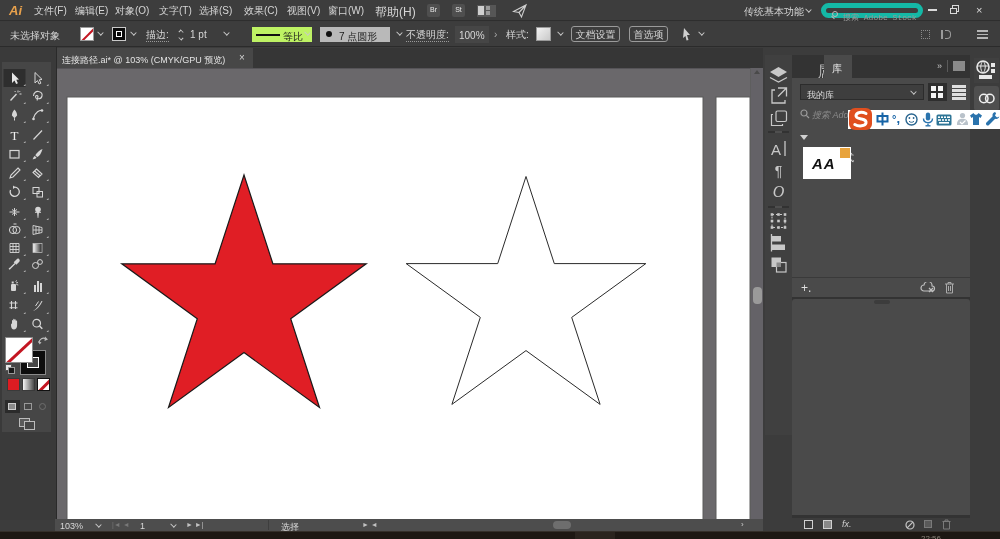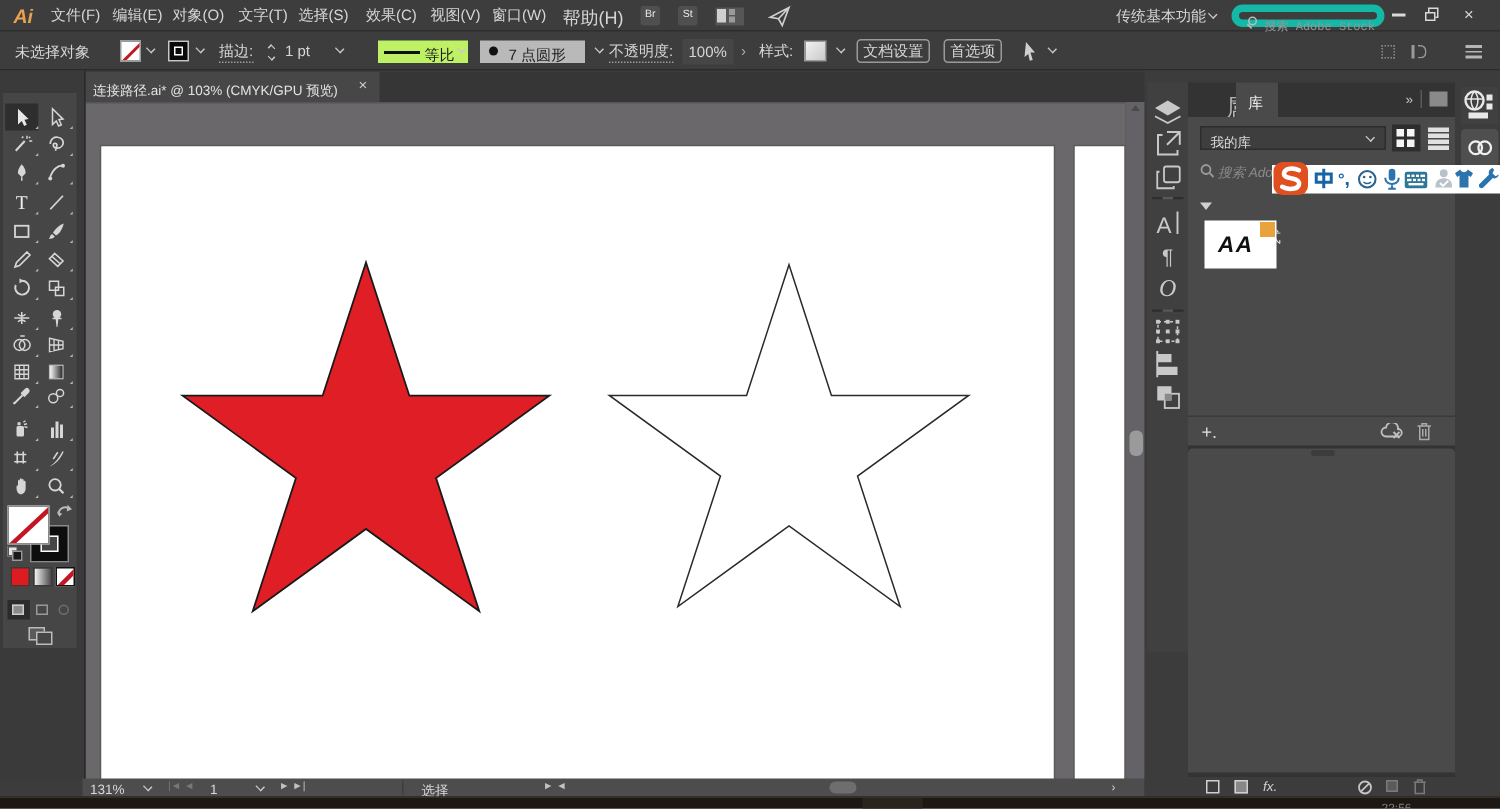--- a/index.html
+++ b/index.html
@@ -468,21 +468,21 @@
     </svg>
     <svg class="abs" style="left:121px;top:2px;" width="14" height="14" viewBox="0 0 14 14">
       <path d="M4.5 1 L1 3.5 L2.5 6 L4 5 L4 13 L10 13 L10 5 L11.5 6 L13 3.5 L9.5 1 C9 2.2 8 2.8 7 2.8 C6 2.8 5 2.2 4.5 1 Z" fill="#2a73ad"></path>
     </svg>
     <svg class="abs" style="left:138px;top:2px;" width="14" height="15" viewBox="0 0 14 15">
       <path d="M10.5 1 C8.5 1.5 7.5 3.5 8.2 5.3 L2 11.5 C1.2 12.3 1.2 13.3 2 14 C2.7 14.7 3.7 14.7 4.5 13.9 L10.7 7.7 C12.5 8.4 14.3 7.4 14.8 5.4 L12.5 6.5 L10.5 4.5 L11.6 2.2 Z" fill="#2a73ad" transform="translate(-1.5,-1)"></path>
     </svg>
   </div>
 
   <div class="abs" id="statusbar" style="left:55px;top:519px;width:708px;height:12px;background:#4d4d4d;">
-    <div class="abs" style="left:5px;top:2px;color:#d8d8d8;font-size:9px;">131%</div>
+    <div class="abs" style="left:5px;top:2px;color:#d8d8d8;font-size:9px;">103%</div>
     <div class="abs" style="left:41px;top:3px;width:5px;height:5px;border-right:1.5px solid #c9c9c9;border-bottom:1.5px solid #c9c9c9;transform:rotate(45deg) scale(1,.8);"></div>
     <div class="abs" style="left:57px;top:2px;color:#787878;font-size:7px;">|◄ ◄</div>
     <div class="abs" style="left:85px;top:2px;color:#d8d8d8;font-size:9px;">1</div>
     <div class="abs" style="left:116px;top:3px;width:5px;height:5px;border-right:1.5px solid #c9c9c9;border-bottom:1.5px solid #c9c9c9;transform:rotate(45deg) scale(1,.8);"></div>
     <div class="abs" style="left:131px;top:2px;color:#c2c2c2;font-size:7px;">► ►|</div>
     <div class="abs" style="left:226px;top:2px;color:#d8d8d8;font-size:9px;">选择</div>
     <div class="abs" style="left:307px;top:2px;color:#c2c2c2;font-size:7px;">► ◄</div>
       <div class="abs" style="left:213px;top:1px;width:1px;height:10px;background:#3e3e3e;"></div>
     <div class="abs" style="left:498px;top:2px;width:18px;height:8px;background:#6e6e6e;border-radius:4px;"></div>
     <div class="abs" style="left:686px;top:1px;color:#cfcfcf;font-size:8px;">›</div>

